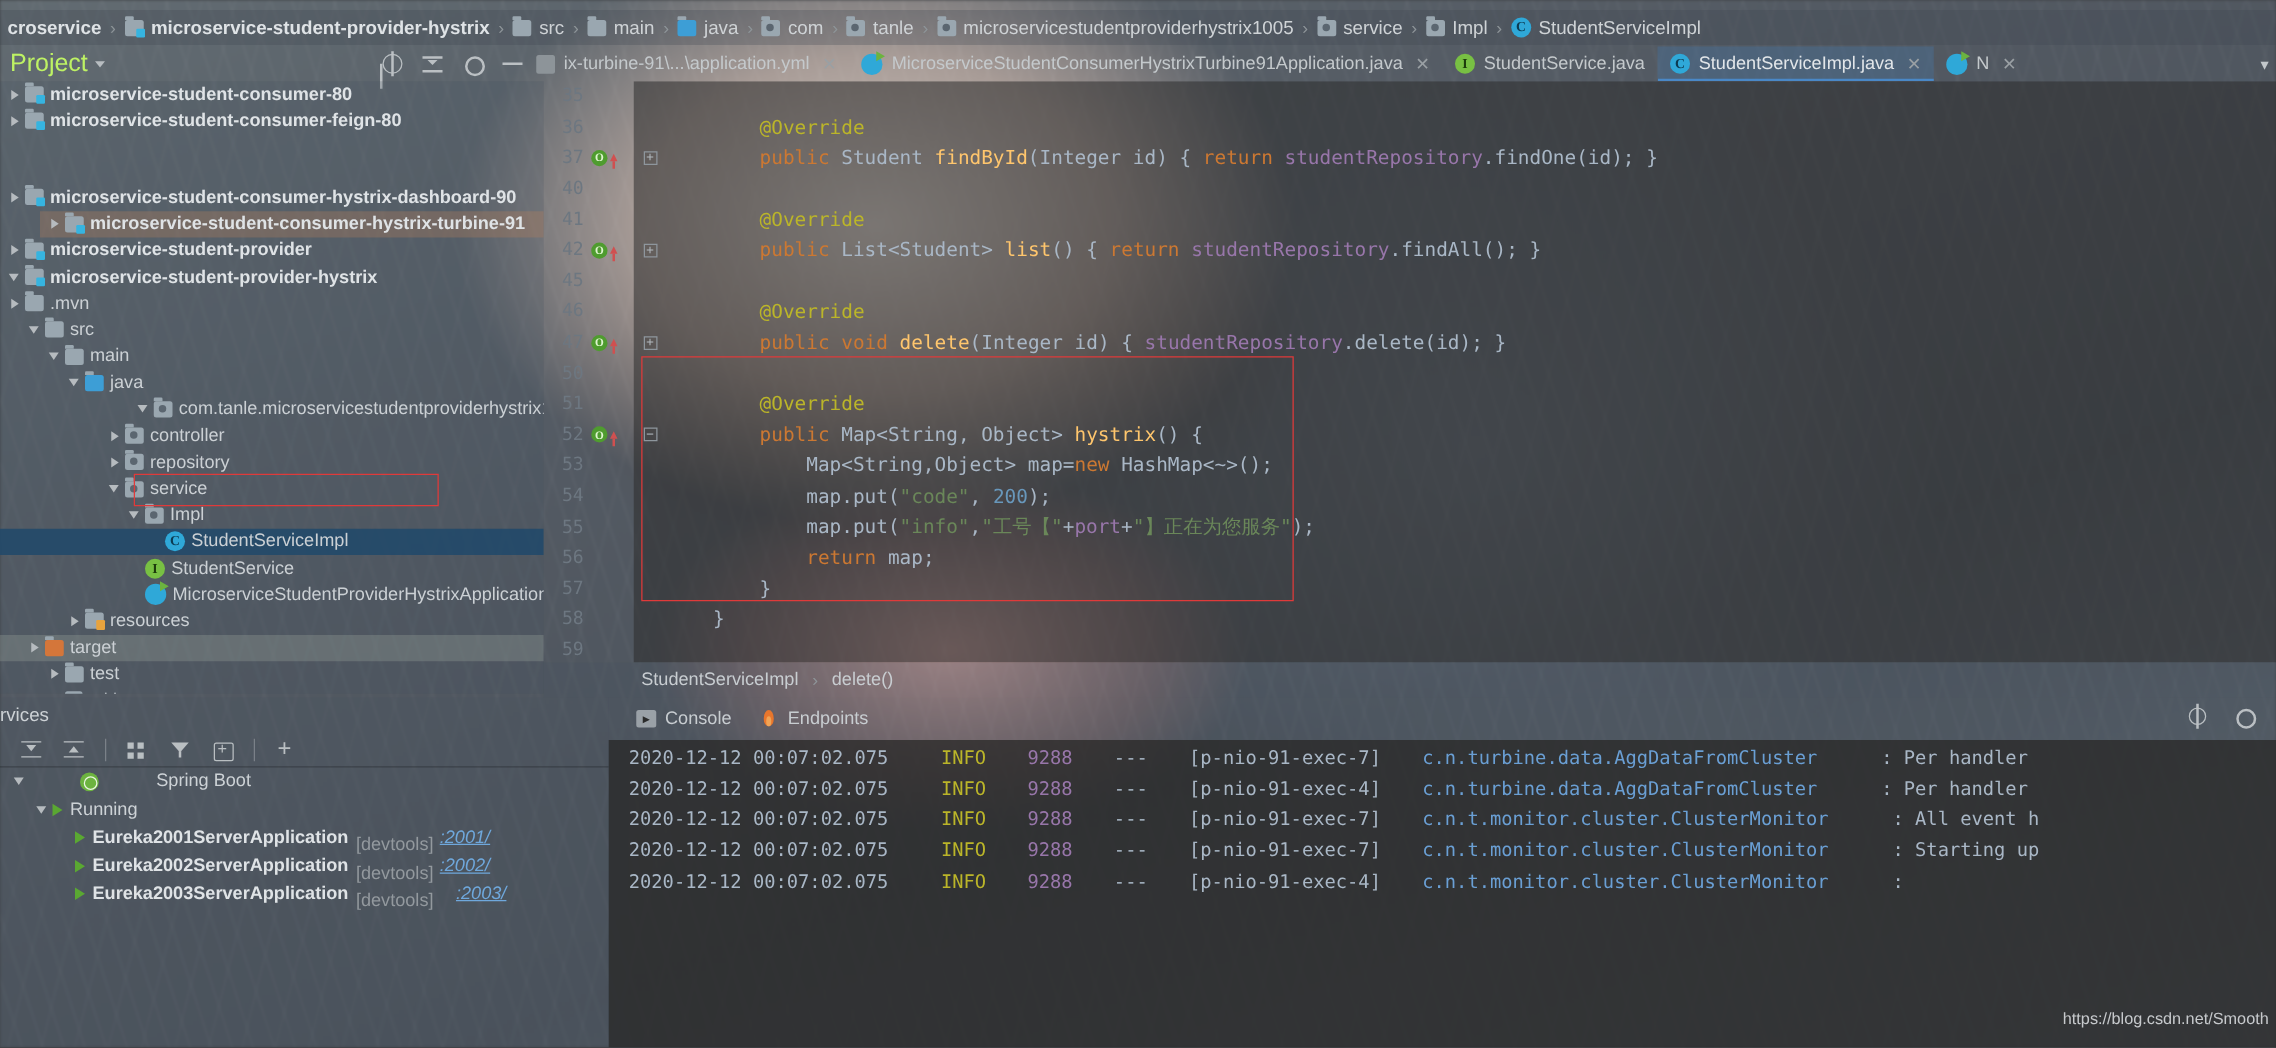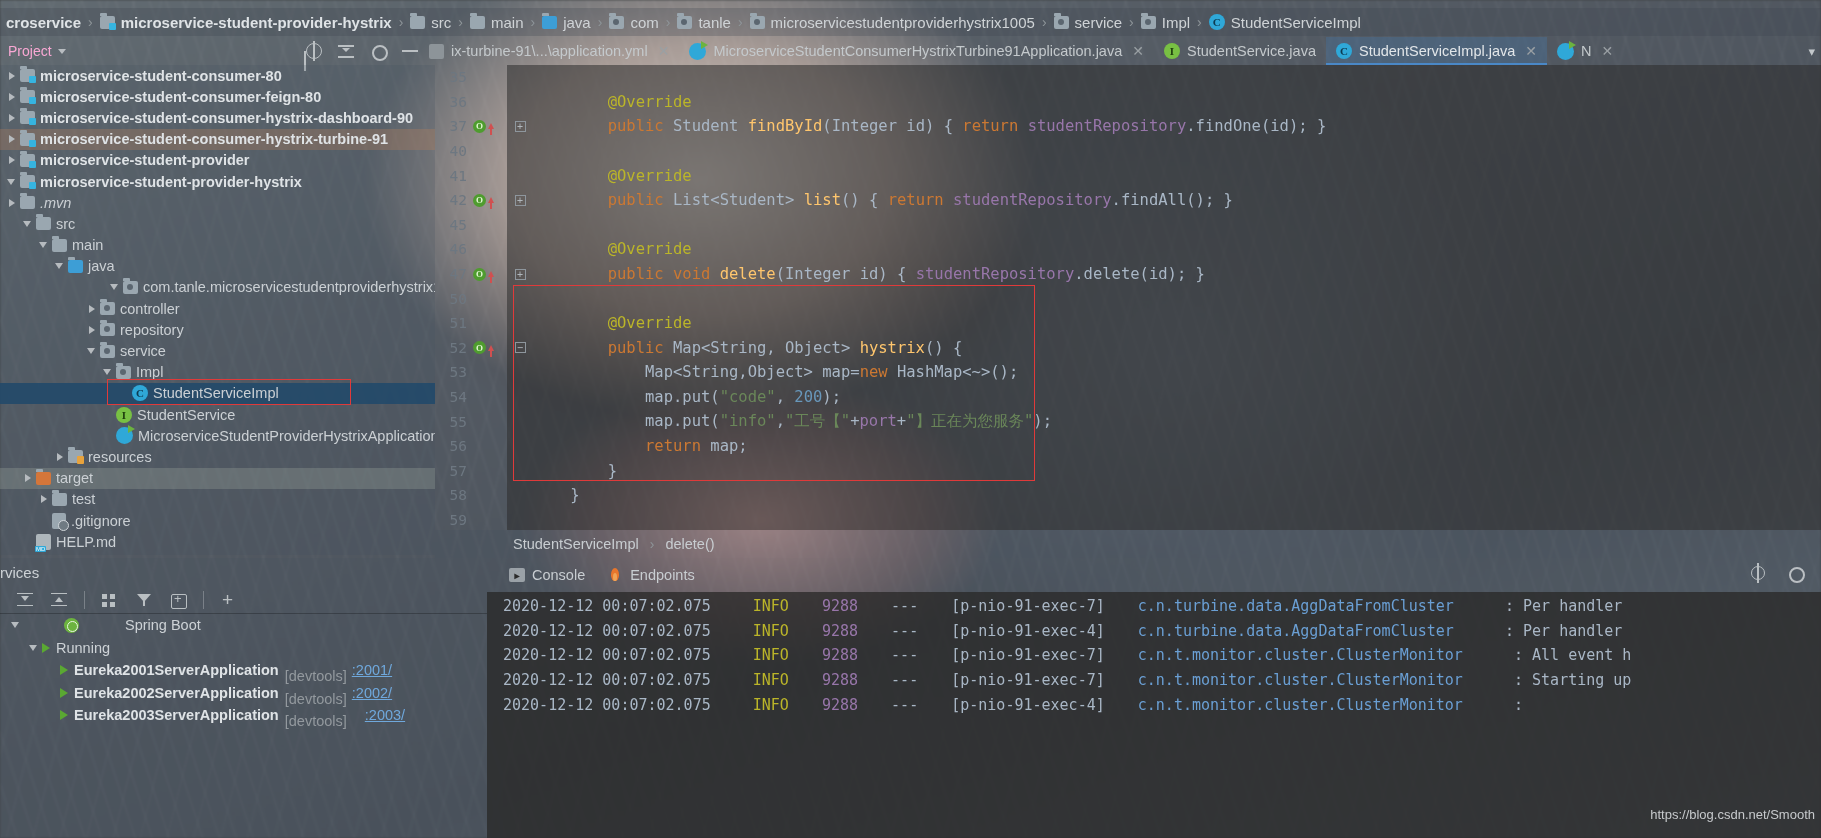--- a/index.html
+++ b/index.html
@@ -58,21 +58,21 @@
   .ico-iface {
     width:16px;height:16px;border-radius:50%;background:#78c043;color:#1d3b0c;
     font-size:11px;font-weight:bold;display:inline-flex;align-items:center;justify-content:center;
     font-family:"Liberation Serif", serif;
   }
 
   
   #toolrow { position:absolute; left:0; top:37px; width:1821px; height:28px; display:flex; align-items:center; }
   #projdrop {
     width:110px; height:28px; display:flex; align-items:center; gap:6px;
-    color:#f9a8d4; font-size:14px; padding-left:8px;
+    color:#bef264; font-size:20px; padding-left:8px;
   }
   .caret-d { width:0;height:0;border-left:4px solid transparent;border-right:4px solid transparent;border-top:5px solid #b8bdc1; }
   #tw-icons { display:flex; align-items:center; gap:14px; margin-left:195px; color:#c3c8cb; }
   .ti { width:18px;height:18px; display:inline-block; position:relative; opacity:.92;}
   .ti.target:before{content:"";position:absolute;inset:1px;border:1.6px solid #c3c8cb;border-radius:50%;}
   .ti.target:after{content:"";position:absolute;left:8px;top:-1px;width:1.6px;height:20px;background:#c3c8cb;box-shadow:-9px 10px 0 0 #c3c8cb, 0 0 0 0 #c3c8cb;}
   .ti.collapse:before{content:"";position:absolute;left:1px;top:3px;width:16px;height:1.8px;background:#c3c8cb;box-shadow:0 11px 0 #c3c8cb;}
   .ti.collapse:after{content:"";position:absolute;left:5px;top:6px;border-left:4px solid transparent;border-right:4px solid transparent;border-top:4px solid #c3c8cb;}
   .ti.gear:before{content:"";position:absolute;left:3px;top:3px;width:12px;height:12px;border:2.6px solid #c3c8cb;border-radius:50%;}
   .ti.gear:after{content:"";position:absolute;left:8px;top:0px;width:2px;height:18px;background:#c3c8cb;
@@ -91,21 +91,21 @@
   .ico-spring:after{content:"";position:absolute;right:-2px;top:-2px;border-left:7px solid #6cb33f;border-top:4px solid transparent;border-bottom:4px solid transparent;}
 
   
   #tree {
     position:absolute; left:0; top:65px; width:435px; height:490px;
     font-size:14.5px; color:#cbd0d4; overflow:hidden;
     background:rgba(70,84,94,0.22);
   }
   .trow { display:flex; align-items:center; height:21.2px; white-space:nowrap; padding-left:4px; position:relative;}
   .trow.sel { background:rgba(33,73,106,0.88); }
-  .trow.hl  { background:rgba(190,130,90,0.30); }
+  .trow.hl  { background:rgba(190,130,90,0.30);margin-left:32px; }
   .trow.hl2 { background:rgba(160,170,160,0.30); }
   .tw { width:16px; height:16px; display:inline-block; flex:none; position:relative; }
   .tw.r:after{content:"";position:absolute;left:5px;top:4px;border-left:6px solid #b6bbbf;border-top:4.5px solid transparent;border-bottom:4.5px solid transparent;}
   .tw.d:after{content:"";position:absolute;left:3px;top:5px;border-top:6px solid #b6bbbf;border-left:4.5px solid transparent;border-right:4.5px solid transparent;}
   .tlabel { margin-left:5px; }
   .tlabel.b { font-weight:bold; color:#dfe3e6; }
   .tico { flex:none; }
   .f-res { background:#9aa7b0; }
   .f-res:after{content:"";position:absolute;right:-1px;bottom:-1px;width:7px;height:8px;background:#e8a33d;border-radius:1px;}
   .f-tgt { background:#d4763a; }
@@ -162,21 +162,21 @@
   .sbi.grid:before{content:"";position:absolute;left:1px;top:3px;width:5px;height:5px;background:#c3c8cb;box-shadow:8px 0 0 #c3c8cb, 0 8px 0 #c3c8cb, 8px 8px 0 #c3c8cb;}
   .sbi.filt:before{content:"";position:absolute;left:2px;top:3px;width:0;height:0;border-left:7px solid transparent;border-right:7px solid transparent;border-top:8px solid #c3c8cb;}
   .sbi.filt:after{content:"";position:absolute;left:8px;top:10px;width:2px;height:5px;background:#c3c8cb;}
   .sbi.addtab:before{content:"";position:absolute;left:2px;top:3px;width:14px;height:13px;border:1.6px solid #c3c8cb;border-radius:2px;}
   .sbi.addtab:after{content:"+";position:absolute;left:5px;top:0px;color:#c3c8cb;font-size:13px;}
   .sbi.plus:before{content:"+";position:absolute;left:2px;top:-2px;color:#c3c8cb;font-size:19px;}
   .vdiv { width:1px;height:18px;background:rgba(255,255,255,0.25); }
   .srow { display:flex; align-items:center; height:22.5px; font-size:14.5px; color:#cdd2d6; white-space:nowrap; padding-left:8px; }
   .srow .bold { font-weight:bold; color:#dfe3e6; }
   .dim { color:#93999e;margin-top:12px; }
-  .link { color:#6fa8dc; text-decoration:underline; }
+  .link { color:#6fa8dc; text-decoration:underline;font-style:italic; }
   .leaf-run { width:0;height:0;border-left:8px solid #5aa832;border-top:5px solid transparent;border-bottom:5px solid transparent; flex:none;}
   .spring-leaf{width:15px;height:15px;border-radius:50%;background:#6cb33f;position:relative;flex:none;}
   .spring-leaf:after{content:"";position:absolute;left:3px;top:3px;width:9px;height:9px;border:1.5px solid #eaf5e2;border-radius:50%;}
 
   
   #console { position:absolute; left:487px; top:558px; width:1334px; height:280px; }
   #conhead { height:34px; display:flex; align-items:center; gap:22px; padding-left:22px; font-size:14.5px; color:#c8cdd1; background:rgba(70,84,94,0.25); }
   .chtab { display:flex; align-items:center; gap:7px; }
   .ico-console{width:16px;height:14px;background:#9aa1a7;border-radius:2px;color:#2b2b2b;font-size:10px;display:flex;align-items:center;justify-content:center;font-weight:bold;}
   .ico-endpoint{width:16px;height:16px;position:relative;}
@@ -313,41 +313,41 @@
     <div class="trow" style="padding-left: 4px;">
       <span class="tw r"></span>
       <span class="ico-folder mod tico"></span>
       <span class="tlabel b">microservice-student-consumer-80</span>
     </div>
     <div class="trow" style="padding-left: 4px;">
       <span class="tw r"></span>
       <span class="ico-folder mod tico"></span>
       <span class="tlabel b">microservice-student-consumer-feign-80</span>
     </div>
-    <div class="trow" style="padding-left: 4px;">
+    <div class="trow" style="padding-left: 4px; margin-top: 40px;">
       <span class="tw r"></span>
       <span class="ico-folder mod tico"></span>
       <span class="tlabel b">microservice-student-consumer-hystrix-dashboard-90</span>
     </div>
     <div class="trow hl" style="padding-left: 4px;">
       <span class="tw r"></span>
       <span class="ico-folder mod tico"></span>
       <span class="tlabel b">microservice-student-consumer-hystrix-turbine-91</span>
     </div>
     <div class="trow" style="padding-left: 4px;">
       <span class="tw r"></span>
       <span class="ico-folder mod tico"></span>
       <span class="tlabel b">microservice-student-provider</span>
     </div>
     <div class="trow" style="padding-left: 4px;">
       <span class="tw d"></span>
       <span class="ico-folder mod tico"></span>
       <span class="tlabel b">microservice-student-provider-hystrix</span>
     </div>
-    <div class="trow" style=" font-style: italic;">
+    <div class="trow" style="">
       <span class="tw r"></span>
       <span class="ico-folder tico"></span>
       <span class="tlabel">.mvn</span>
     </div>
     <div class="trow" style="padding-left: 20px;">
       <span class="tw d"></span>
       <span class="ico-folder tico"></span>
       <span class="tlabel">src</span>
     </div>
     <div class="trow" style="padding-left: 36px;">

